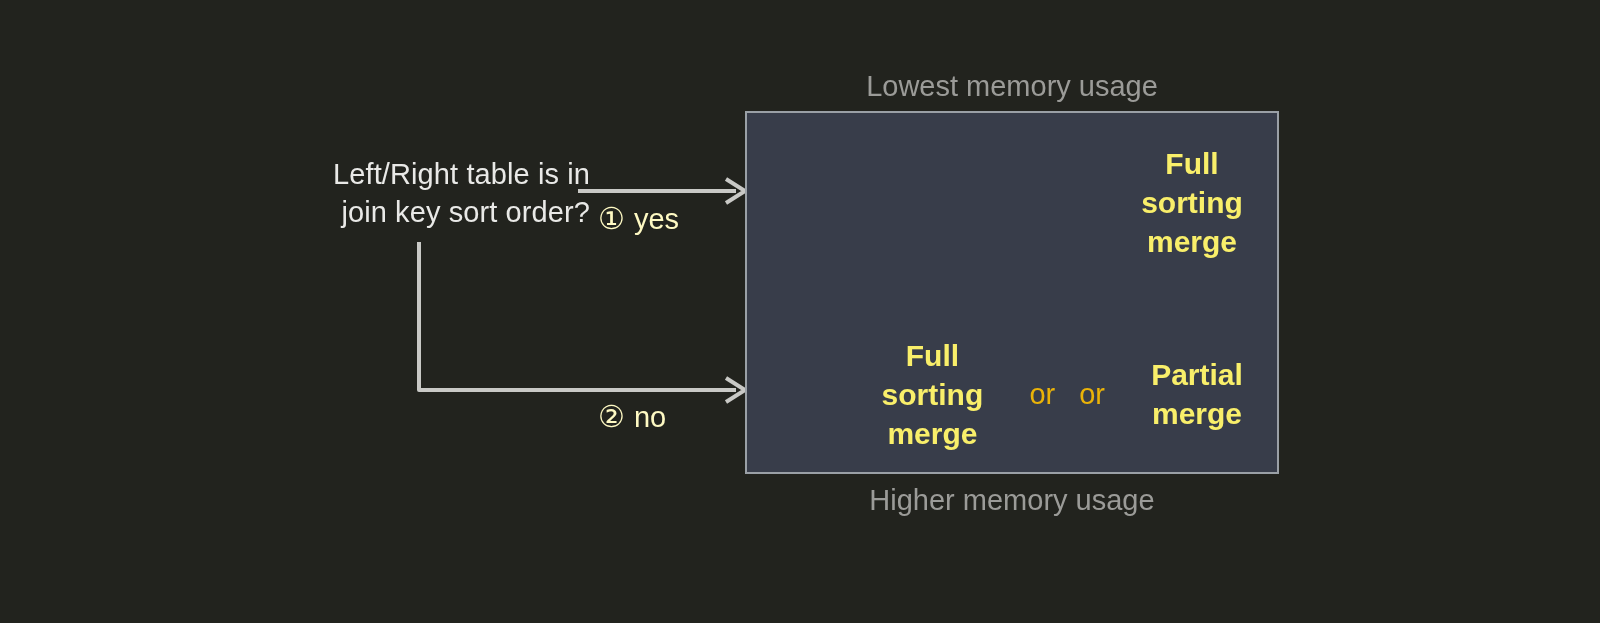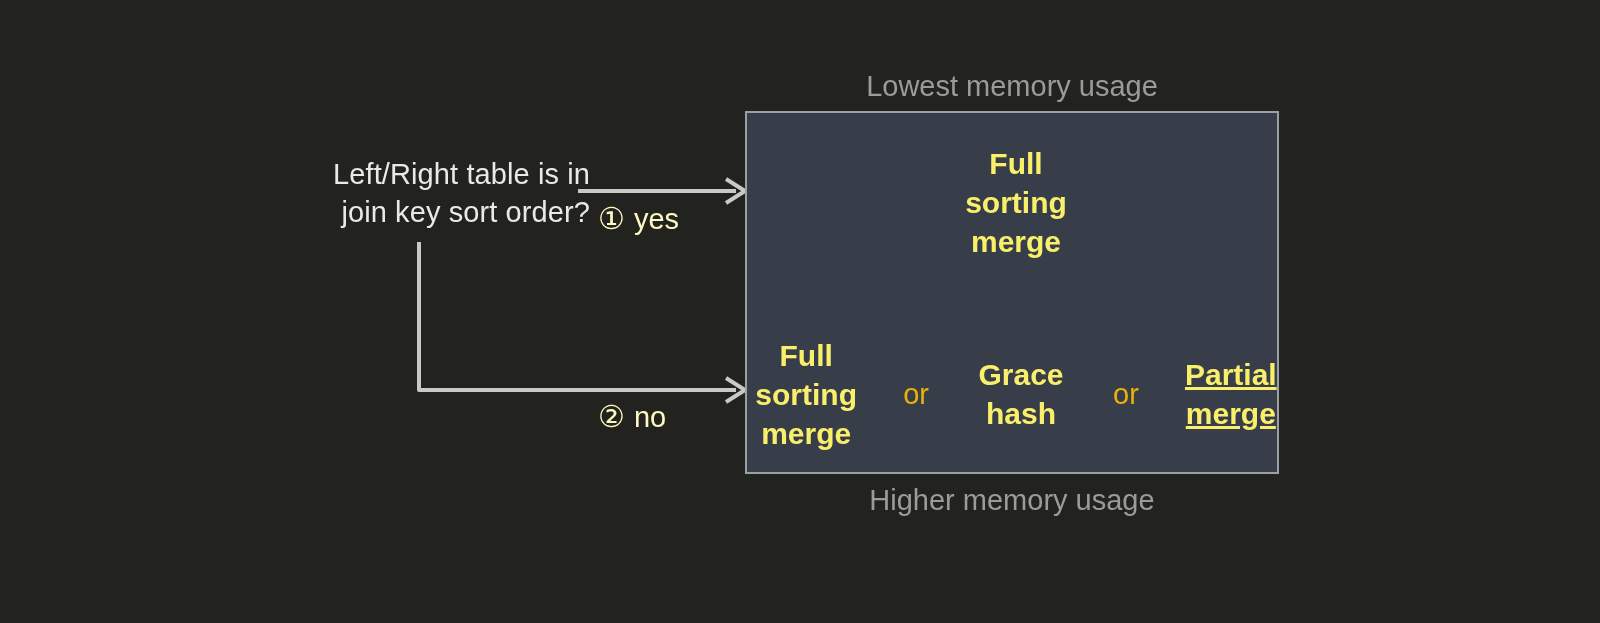--- a/index.html
+++ b/index.html
@@ -79,21 +79,21 @@
     height: 363px;
     background: #383d4a;
     border: 2px solid #9aa0a6;
     box-sizing: border-box;
   }
 
   .opt-row {
     position: absolute;
     display: flex;
     align-items: center;
-    justify-content: center;
+    justify-content: flex-end;
     box-sizing: border-box;
   }
   #row-sorted {
     left: 0; top: 14px;
     width: 100%; height: 150px;
     padding-left: 8px;
   }
   #row-unsorted {
     left: 0; top: 206px;
     width: 100%; height: 150px;
@@ -115,21 +115,21 @@
     font-weight: normal;
     line-height: 34px;
     flex: 0 0 auto;
     padding: 0 12px;
   }
 
   
   #row-sorted .opt { width: 170px; }
   #row-unsorted .opt-full  { width: 170px; }
   #row-unsorted .opt-grace { width: 160px; }
-  #row-unsorted .opt-part  { width: 160px; text-decoration: underline; }
+  #row-unsorted .opt-part  { width: 160px; }
 </style>
 </head>
 <body>
 
 <div id="stage">
 
   <div class="question">Left/Right table is in
 join key sort order?</div>
 
   <svg id="wires" viewBox="0 0 1600 623" xmlns="http://www.w3.org/2000/svg">
@@ -159,22 +159,20 @@
       <div class="opt">Full
 sorting
 merge</div>
     </div>
 
     <div class="opt-row" id="row-unsorted">
       <div class="opt opt-full">Full
 sorting
 merge</div>
       <div class="opt-sep">or</div>
-      <div class="opt opt-grace">Grace
-hash</div>
       <div class="opt-sep">or</div>
       <div class="opt opt-part">Partial
 merge</div>
     </div>
 
   </div>
 
 </div>
 
 </body></html>

